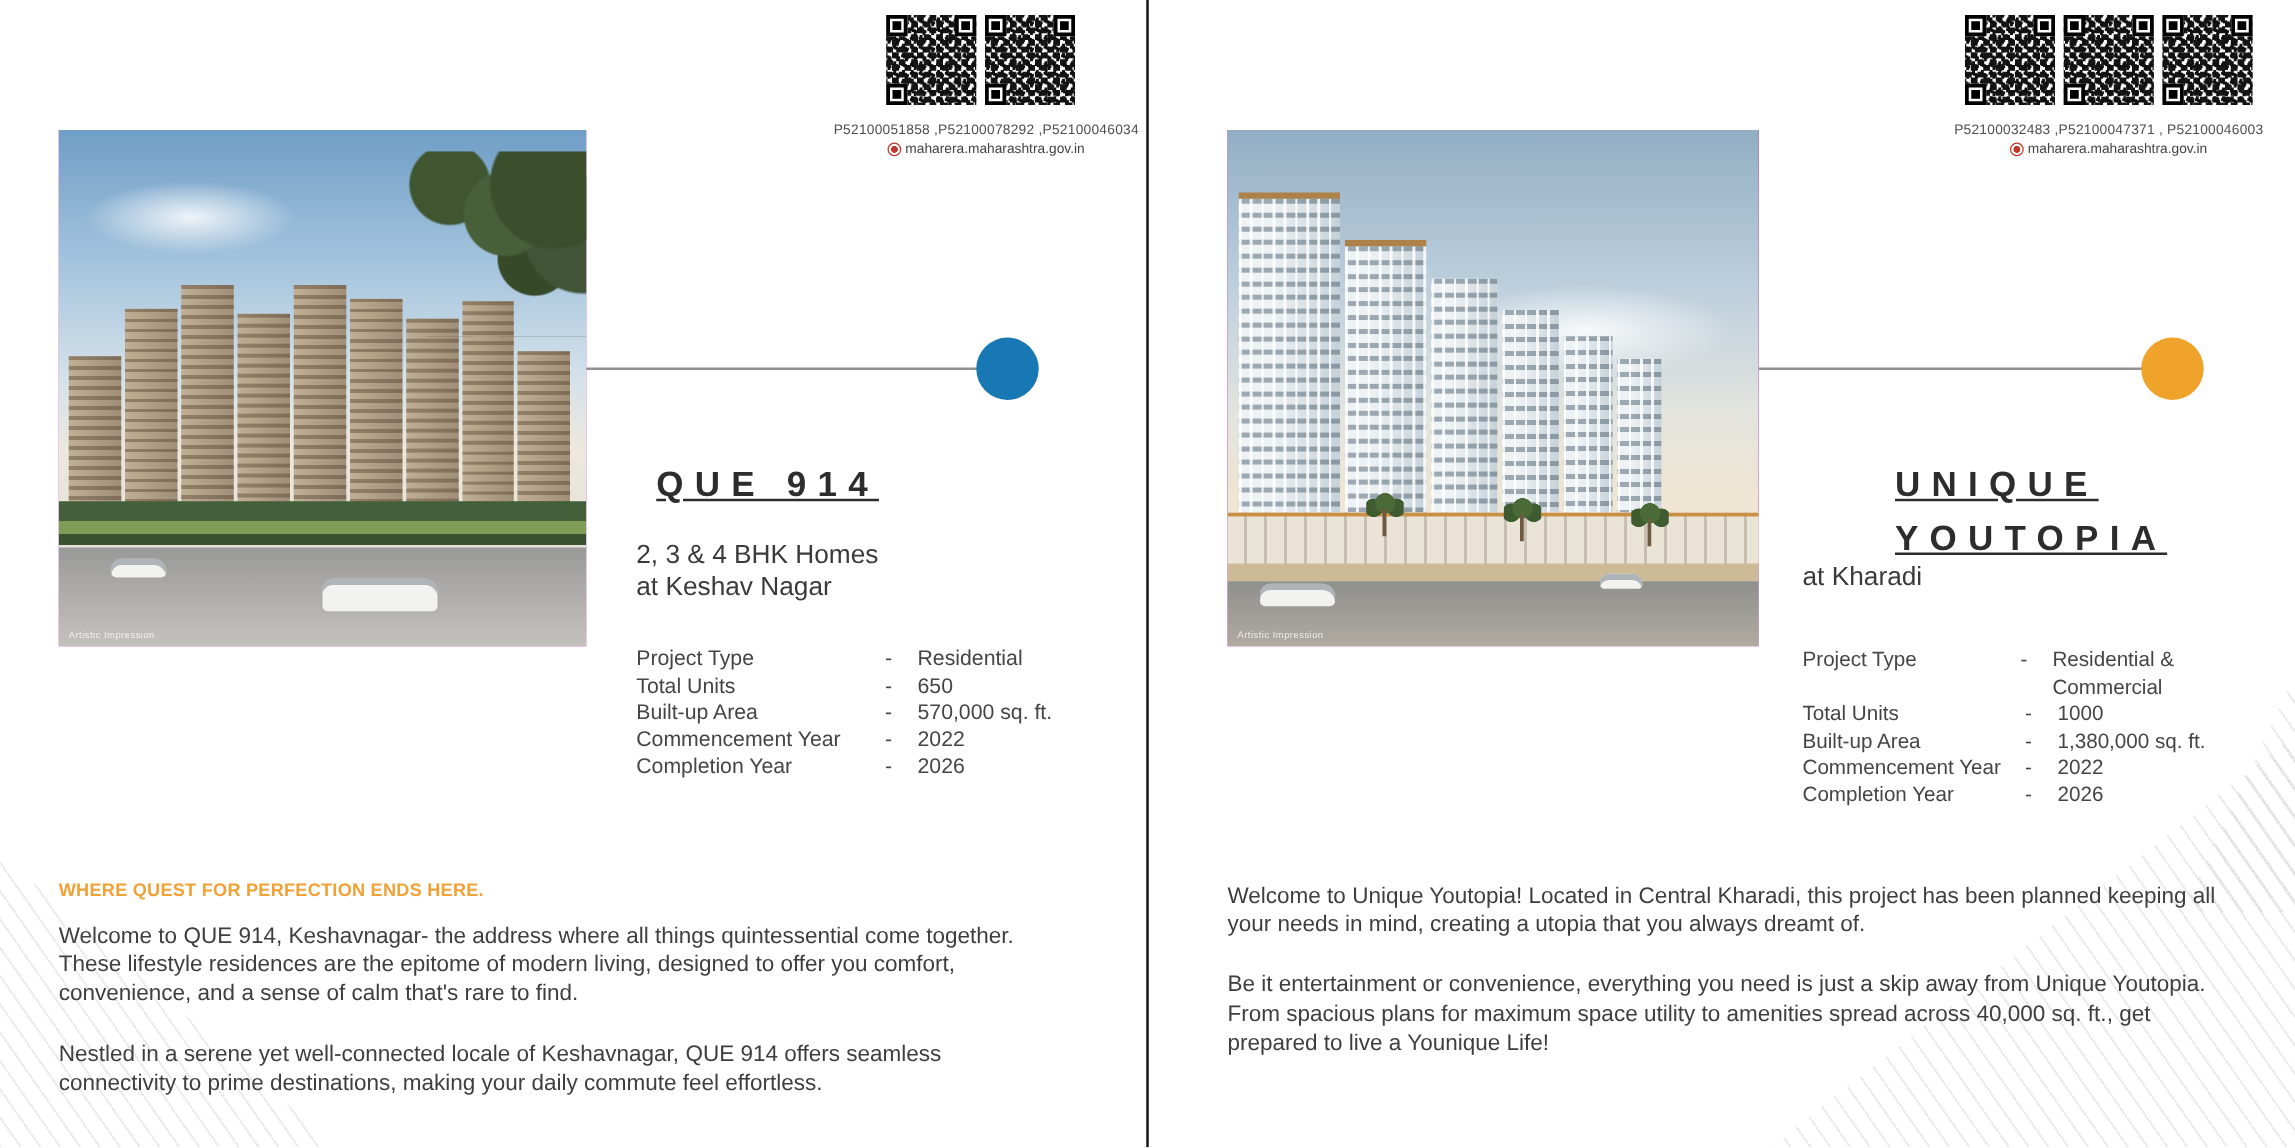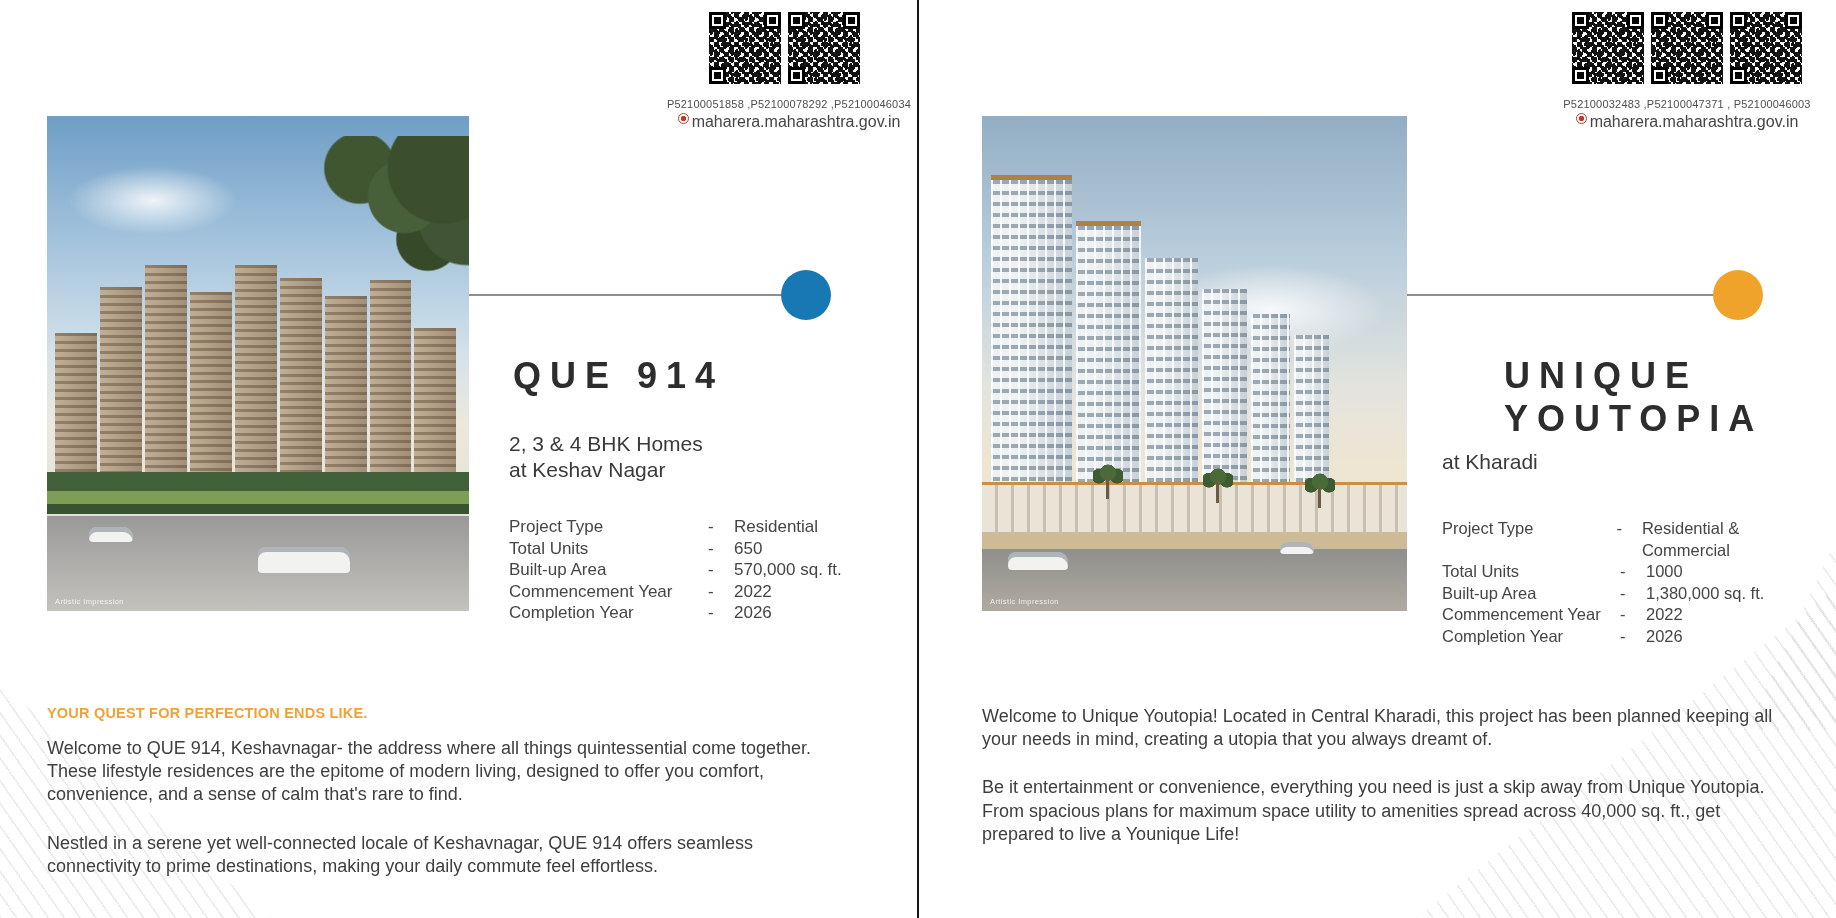--- a/index.html
+++ b/index.html
@@ -16,26 +16,26 @@
   .qr-row{position:absolute;top:12px;display:flex;gap:7px;}
   .qr{width:72px;height:72px;position:relative;
       background:
         repeating-conic-gradient(from 20deg,#101010 0 25%,transparent 0 50%) 1px 2px/7px 7px,
         repeating-conic-gradient(#161616 0 25%,#fafafa 0 50%) 0 0/10px 10px;}
   .qr i{position:absolute;width:17px;height:17px;background:#fff;border:3px solid #000;box-sizing:border-box;}
   .qr i::after{content:"";position:absolute;inset:2px;background:#000;}
   .qr i.tl{top:0;left:0}.qr i.tr{top:0;right:0}.qr i.bl{bottom:0;left:0}
   .regblock{position:absolute;top:98px;width:310px;text-align:center;}
   .regnums{font-size:11px;letter-spacing:.2px;color:#4e4e4e;}
-  .site{margin-top:3px;font-size:16px;color:#454545;display:flex;align-items:flex-start;justify-content:center;gap:3px;}
+  .site{margin-top:3px;font-size:11px;color:#454545;display:flex;align-items:flex-end;justify-content:center;gap:3px;}
   .mlogo{width:11px;height:11px;border-radius:50%;border:1.5px solid #c0392b;box-sizing:border-box;display:inline-block;
          background:radial-gradient(circle,#c0392b 0 2.5px,transparent 3px);}
 
   
-  figure.photo{margin:0;position:absolute;top:116px;width:422px;height:495px;overflow:hidden;background:#a21caf;}
+  figure.photo{margin:0;position:absolute;top:104px;width:422px;height:413px;overflow:hidden;background:#a21caf;}
   .sky-l{position:absolute;inset:0;background:linear-gradient(180deg,#6f9ec6 0%,#a5c4dd 26%,#d4e2ea 48%,#ece8dd 62%,#e6e3d8 76%);}
   .sky-r{position:absolute;inset:0;background:linear-gradient(180deg,#92aec4 0%,#bccfdd 30%,#e3e4de 55%,#eee5d2 70%);}
   .cloud{position:absolute;border-radius:50%;background:radial-gradient(closest-side,rgba(255,255,255,.85),rgba(255,255,255,0));}
   .building-row{position:absolute;display:flex;align-items:flex-end;}
   .row-l{left:2%;right:3%;top:30%;height:46%;gap:3px;}
   .row-l .t{flex:1;background:
       repeating-linear-gradient(180deg,rgba(72,54,36,.38) 0 3px,transparent 3px 8px),
       linear-gradient(90deg,#c0ae95,#a18e76);}
   .row-l .t:nth-child(1){height:70%}.row-l .t:nth-child(2){height:90%}
   .row-l .t:nth-child(3){height:100%}.row-l .t:nth-child(4){height:88%}
@@ -76,22 +76,22 @@
       background:
         radial-gradient(circle at 50% 40%,#4a6b38 0 38%,transparent 40%),
         radial-gradient(circle at 20% 55%,#3f5c30 0 26%,transparent 28%),
         radial-gradient(circle at 80% 55%,#3f5c30 0 26%,transparent 28%);}
   .palm::after{content:"";position:absolute;left:13px;top:14px;width:3px;height:22px;background:#6e5a40;}
   figcaption.caption{position:absolute;left:8px;bottom:5px;font-size:7.5px;letter-spacing:.4px;color:rgba(255,255,255,.8);}
 
   
   .rule{position:absolute;top:294px;height:2px;background:#8f8f8f;}
   .dot{position:absolute;top:270px;width:50px;height:50px;border-radius:50%;}
-  h1.title{margin:4px;position:absolute;top:350px;font-size:36px;line-height:43px;font-weight:700;
-           letter-spacing:9px;color:#2d2d2d;}
+  h1.title{margin:16px;position:absolute;top:350px;font-size:28px;line-height:43px;font-weight:700;
+           letter-spacing:9px;color:#2d2d2d;text-decoration:underline;}
   h1.title span{display:block;}
   .subtitle{position:absolute;font-size:21px;line-height:26px;color:#3a3a3a;}
   .details{position:absolute;font-size:17px;line-height:21.5px;color:#454545;}
   .details .row{display:flex;}
   .details .lbl{width:199px;}
   .details .sep{width:26px;}
   .dt-r .lbl{width:178px;}
 
   
   .copy{position:absolute;}
@@ -183,21 +183,21 @@
       </div>
       <div class="row">
         <span class="lbl">Completion Year</span>
         <span class="sep">-</span>
         <span class="val">2026</span>
       </div>
     </div>
 
     <div class="copy" style="left:47px;top:703px;width:800px;">
       <div class="headline">
-        <div>YOUR QUEST FOR PERFECTION ENDS LIKE.</div>
+        <div>WHERE QUEST FOR PERFECTION ENDS HERE.</div>
         <div></div>
       </div>
       <p>Welcome to QUE 914, Keshavnagar- the address where all things quintessential come together. These lifestyle residences are the epitome of modern living, designed to offer you comfort, convenience, and a sense of calm that's rare to find.</p>
       <p>Nestled in a serene yet well-connected locale of Keshavnagar, QUE 914 offers seamless connectivity to prime destinations, making your daily commute feel effortless.</p>
     </div>
 
     <div class="hatch bl"></div>
   </section>
 
   <div class="divider"></div>

